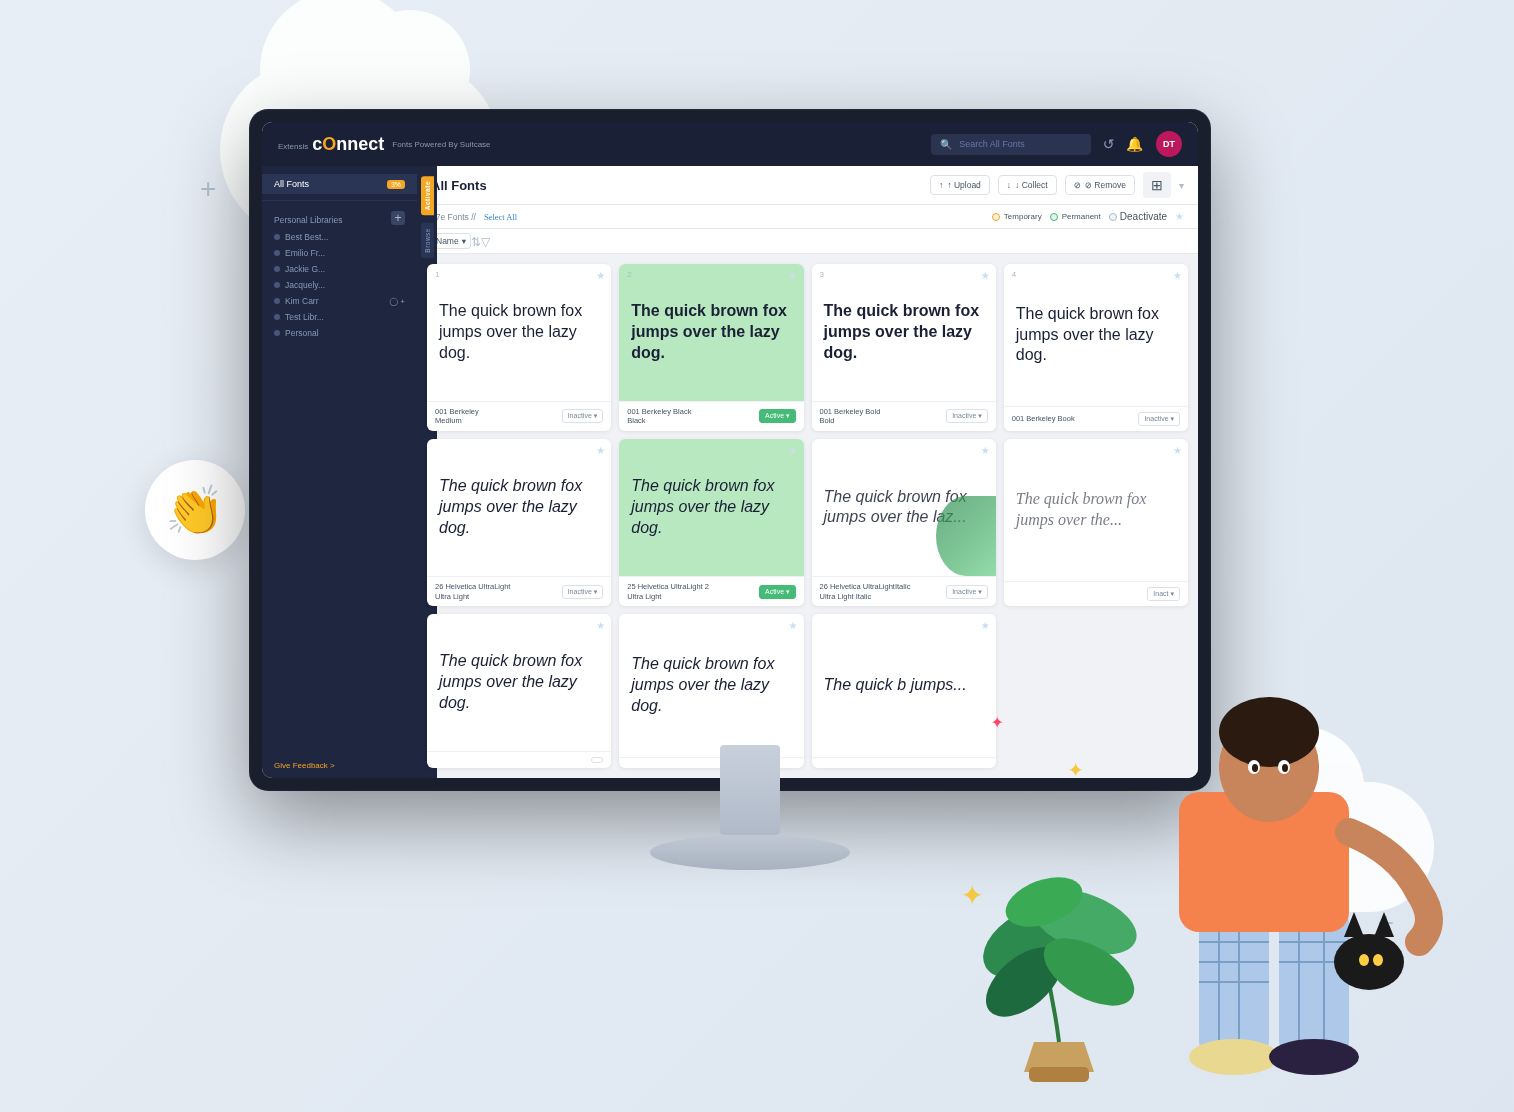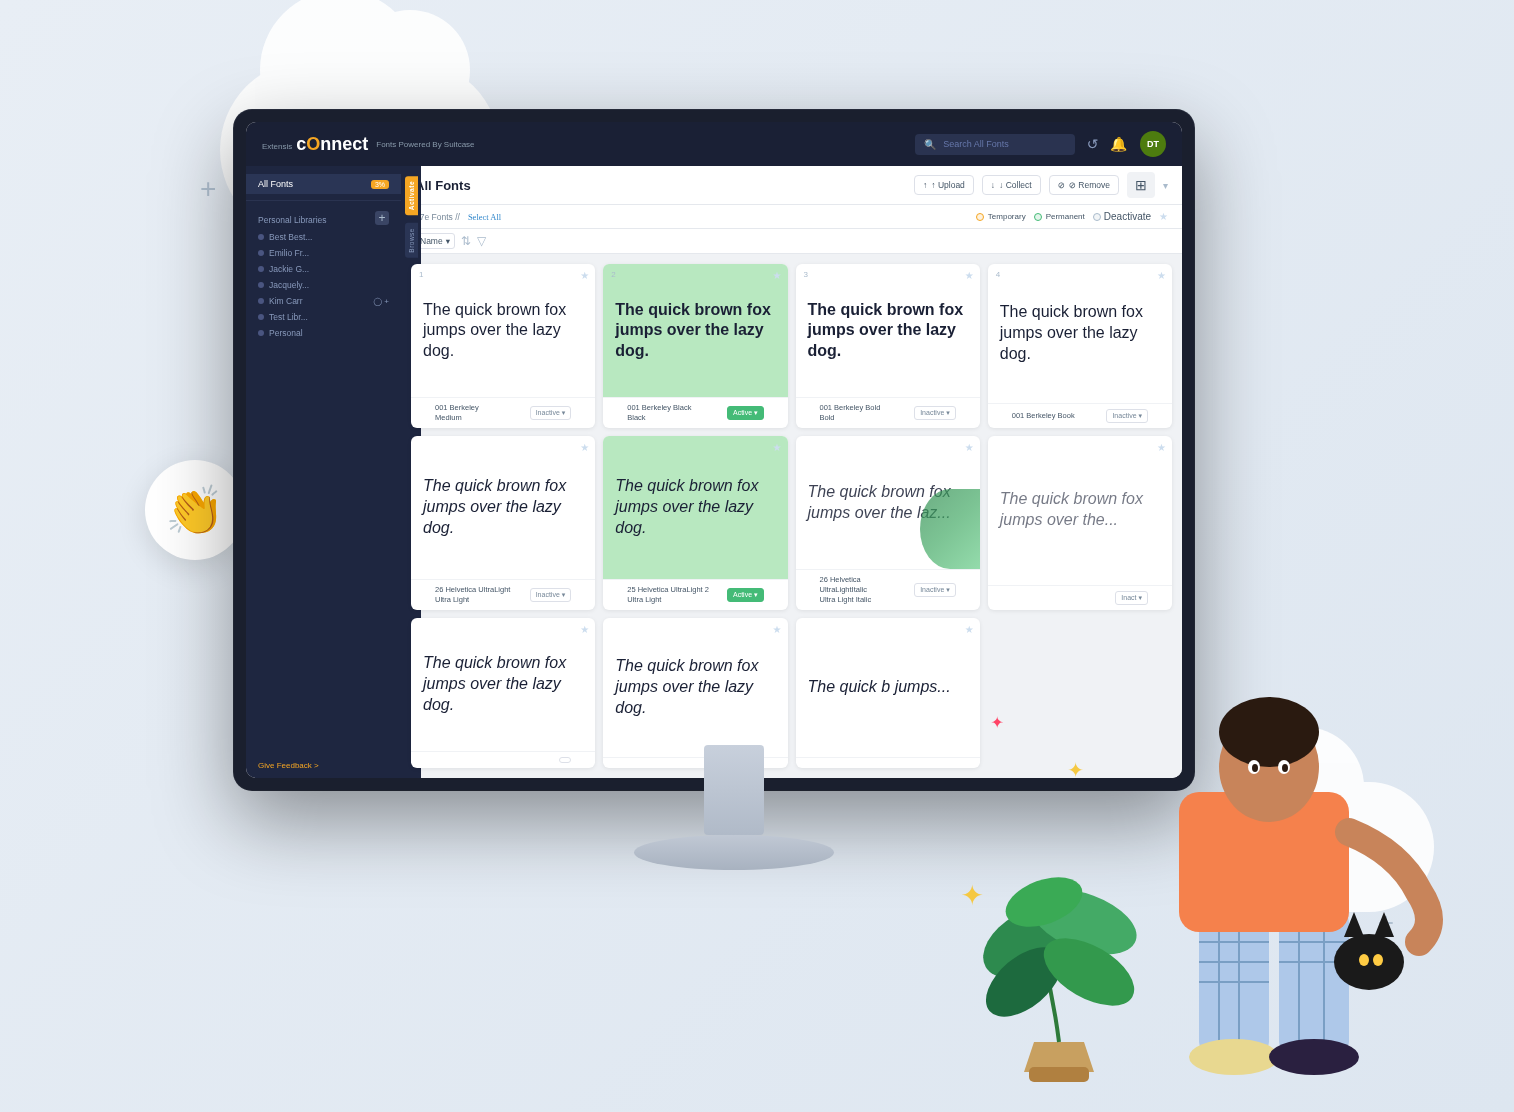--- a/index.html
+++ b/index.html
@@ -82,21 +82,21 @@
       font-size: 48px;
       box-shadow: 0 8px 30px rgba(0,0,0,0.12);
       left: 145px;
       top: 460px;
     }
 
     
     .monitor-wrapper {
       position: absolute;
       top: 110px;
-      left: 234px;
+      left: 250px;
       width: 1000px;
       height: 780px;
     }
 
     .monitor-screen-border {
       position: absolute;
       top: 0; left: 0;
       width: 960px;
       height: 680px;
       background: #1a1f2e;
@@ -186,21 +186,21 @@
       align-items: center;
       gap: 12px;
     }
     .header-icon-btn {
       color: #8899bb;
       font-size: 14px;
       cursor: pointer;
     }
     .avatar-circle {
       width: 26px; height: 26px;
-      background: #4d7c0f;
+      background: #be185d;
       border-radius: 50%;
       display: flex;
       align-items: center;
       justify-content: center;
       color: white;
       font-size: 9px;
       font-weight: 700;
     }
 
     
@@ -378,22 +378,21 @@
       font-size: 10px;
       color: #445566;
       cursor: pointer;
     }
 
     
     .sort-bar {
       background: white;
       padding: 4px 14px;
       display: flex;
-      align-items: center;
-      gap: 6px;
+      align-items: flex-end;
       border-bottom: 1px solid #e5e8ed;
     }
     .sort-select {
       display: flex;
       align-items: center;
       gap: 3px;
       font-size: 8.5px;
       color: #445566;
       cursor: pointer;
       padding: 2px 4px;
@@ -434,21 +433,21 @@
 
     .font-preview-text {
       font-size: 16px;
       line-height: 1.3;
       color: #1a2035;
     }
     .font-preview-text.bold { font-weight: 800; }
     .font-preview-text.italic { font-style: italic; font-weight: 300; }
 
     .font-card-footer {
-      padding: 5px 24px;
+      padding: 5px 8px;
       display: flex;
       align-items: center;
       gap: 5px;
       border-top: 1px solid #f0f2f5;
     }
 
     .font-name {
       font-size: 7.5px;
       color: #445566;
       flex: 1;
@@ -731,21 +730,21 @@
               </div>
               <div class="font-card-footer">
                 <span class="font-name">26 Helvetica UltraLightItalic<br>Ultra Light Italic</span>
                 <span class="status-badge">Inactive ▾</span>
               </div>
             </div>
 
             <div class="font-card">
               <span class="card-star">★</span>
               <div class="font-card-preview" style="position:relative; overflow:hidden;">
-                <span class="font-preview-text italic" style="opacity:0.6;">The quick brown fox jumps over the...</span>
+                <span class="font-preview-text italic" style="opacity:0.6;font-family:Liberation Serif, serif;">The quick brown fox jumps over the...</span>
               </div>
               <div class="font-card-footer">
                 <span class="font-name"></span>
                 <span class="status-badge">Inact ▾</span>
               </div>
             </div>
 
             <div class="font-card">
               <span class="card-star">★</span>
               <div class="font-card-preview">

